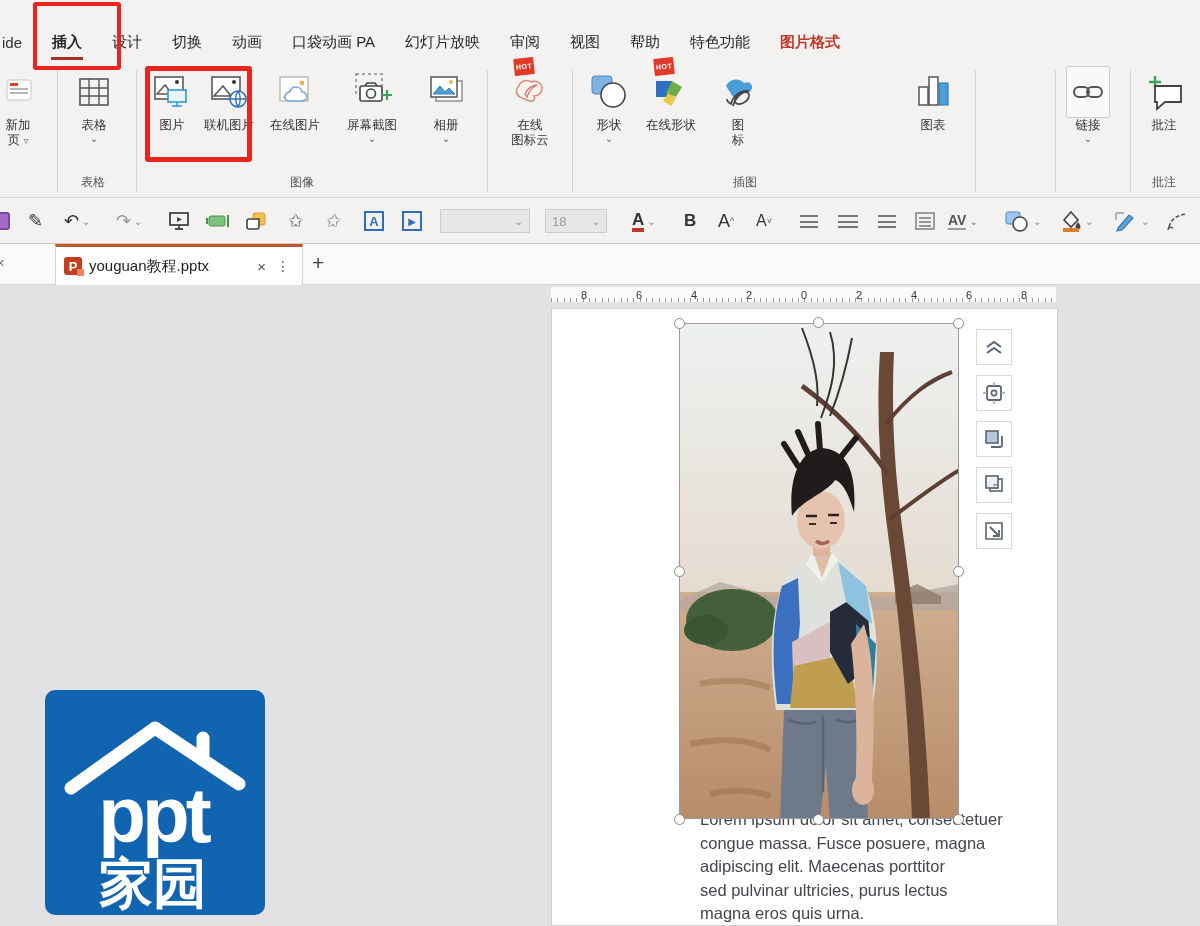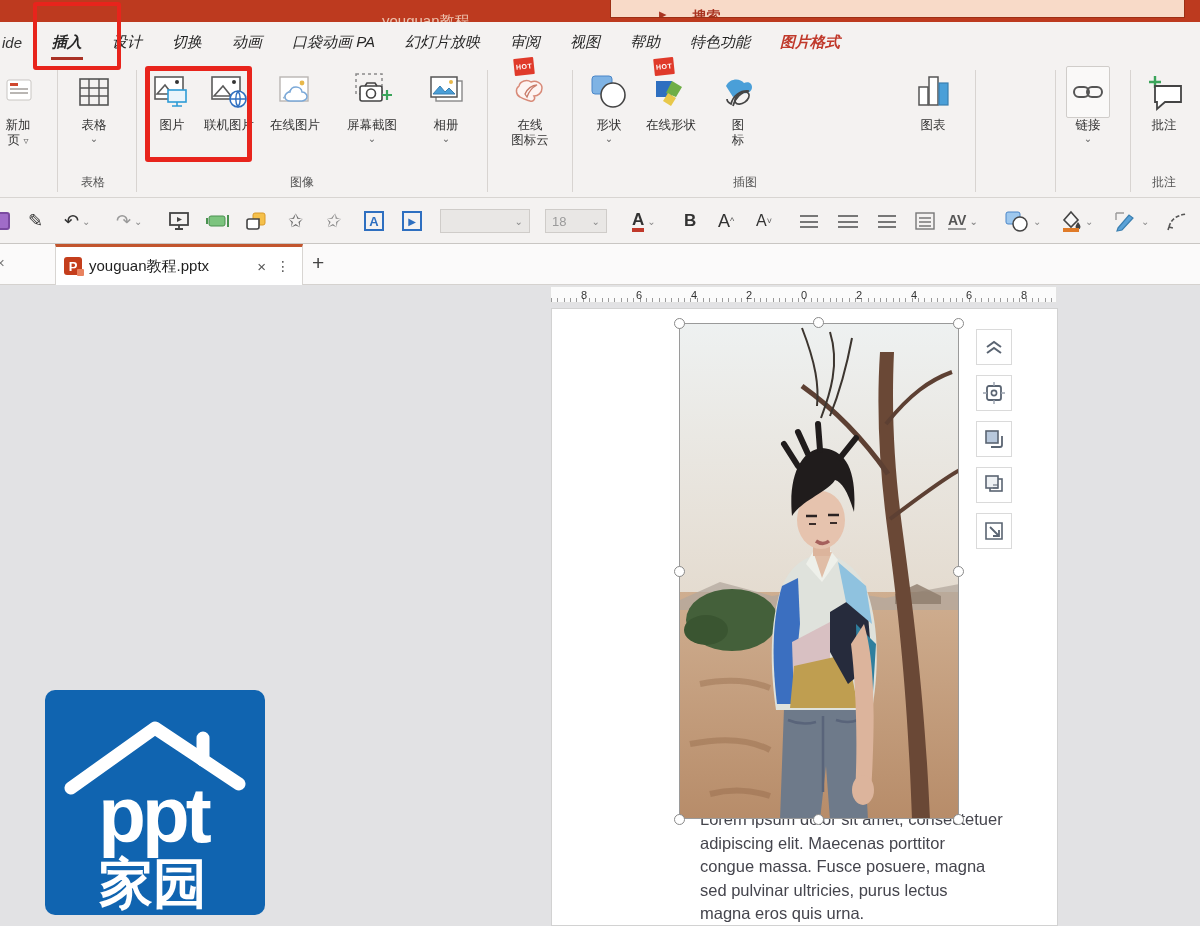--- a/index.html
+++ b/index.html
@@ -9,21 +9,21 @@
 
   
   .titlebar{left:0;top:0;width:1200px;height:22px;background:#bd3a1f;}
   .titlebar .partial{position:absolute;left:382px;top:12px;height:10px;width:130px;overflow:hidden;color:#f6d9c6;font-size:15px;opacity:.85;}
   .searchbox{position:absolute;left:610px;top:0;width:575px;height:18px;background:#f8dac8;border:1px solid #9c2f15;border-top:none;display:flex;align-items:flex-end;padding-left:48px;overflow:hidden;}
   .searchbox .sgl{color:#a93421;font-size:15px;line-height:14px;transform:translateY(4px);}
   .searchbox .stx{color:#a93421;font-size:14px;font-weight:bold;margin-left:26px;line-height:12px;transform:translateY(5px);}
 
   
   .menubar{left:0;top:22px;width:1200px;height:40px;display:flex;align-items:center;color:#262626;font-size:15px;}
-  .mtab{padding:0 15px;position:relative;white-space:nowrap;cursor:default;font-style:italic;}
+  .mtab{padding:0 15px;position:relative;white-space:nowrap;cursor:default;}
   .mtab.first{padding-left:2px;color:#333;}
   .mtab.active{font-weight:bold;}
   .mtab.active::after{content:"";position:absolute;left:50%;transform:translateX(-50%);bottom:-8px;width:32px;height:3px;background:#a93226;}
   .mtab.redtab{color:#c0392b;font-weight:bold;}
 
   
   .ribbon{left:0;top:62px;width:1200px;height:136px;background:#f4f2f1;border-bottom:1px solid #d8d5d2;}
   .vsep{position:absolute;top:8px;height:122px;width:1px;background:#d8d4d1;}
   .rbtn{position:absolute;top:4px;display:flex;flex-direction:column;align-items:center;color:#333;font-size:12.5px;line-height:15px;text-align:center;cursor:default;}
   .rbtn .ic{height:52px;display:flex;align-items:center;justify-content:center;}
@@ -70,27 +70,20 @@
   .logo{left:45px;top:690px;width:220px;height:225px;background:#1064b0;border-radius:10px;overflow:hidden;z-index:20;}
 
   .clip2{display:flex;flex-direction:column;align-items:center;}
   svg{display:block;}
 </style>
 </head>
 <body>
 
 <div class="app">
 
-  <div class="abs titlebar">
-    <div class="partial">youguan教程</div>
-    <div class="searchbox">
-      <span class="sgl">▸</span>
-      <span class="stx">搜索</span>
-    </div>
-  </div>
 
   <div class="abs menubar">
     <span class="mtab first">ide</span>
     <span class="mtab active">插入</span>
     <span class="mtab">设计</span>
     <span class="mtab">切换</span>
     <span class="mtab">动画</span>
     <span class="mtab">口袋动画 PA</span>
     <span class="mtab">幻灯片放映</span>
     <span class="mtab">审阅</span>
@@ -433,22 +426,22 @@
       <span class="rnum" style="left:308px">2</span>
       <span class="rnum" style="left:363px">4</span>
       <span class="rnum" style="left:418px">6</span>
       <span class="rnum" style="left:473px">8</span>
     </div>
 
     <div class="slide">
 
       <div class="slidetext">
         <div>Lorem ipsum dolor sit amet, consectetuer</div>
+        <div>congue massa. Fusce posuere, magna</div>
         <div>adipiscing elit. Maecenas porttitor</div>
-        <div>congue massa. Fusce posuere, magna</div>
         <div>sed pulvinar ultricies, purus lectus</div>
         <div>magna eros quis urna.</div>
       </div>
 
       <div class="photo">
         <svg width="280" height="496" viewBox="0 0 280 496">
           <defs>
             <linearGradient id="sky" x1="0" y1="0" x2="0" y2="1">
                 <stop offset="0" stop-color="#eef1f1"></stop>
                 <stop offset="1" stop-color="#e3d9cc"></stop>

